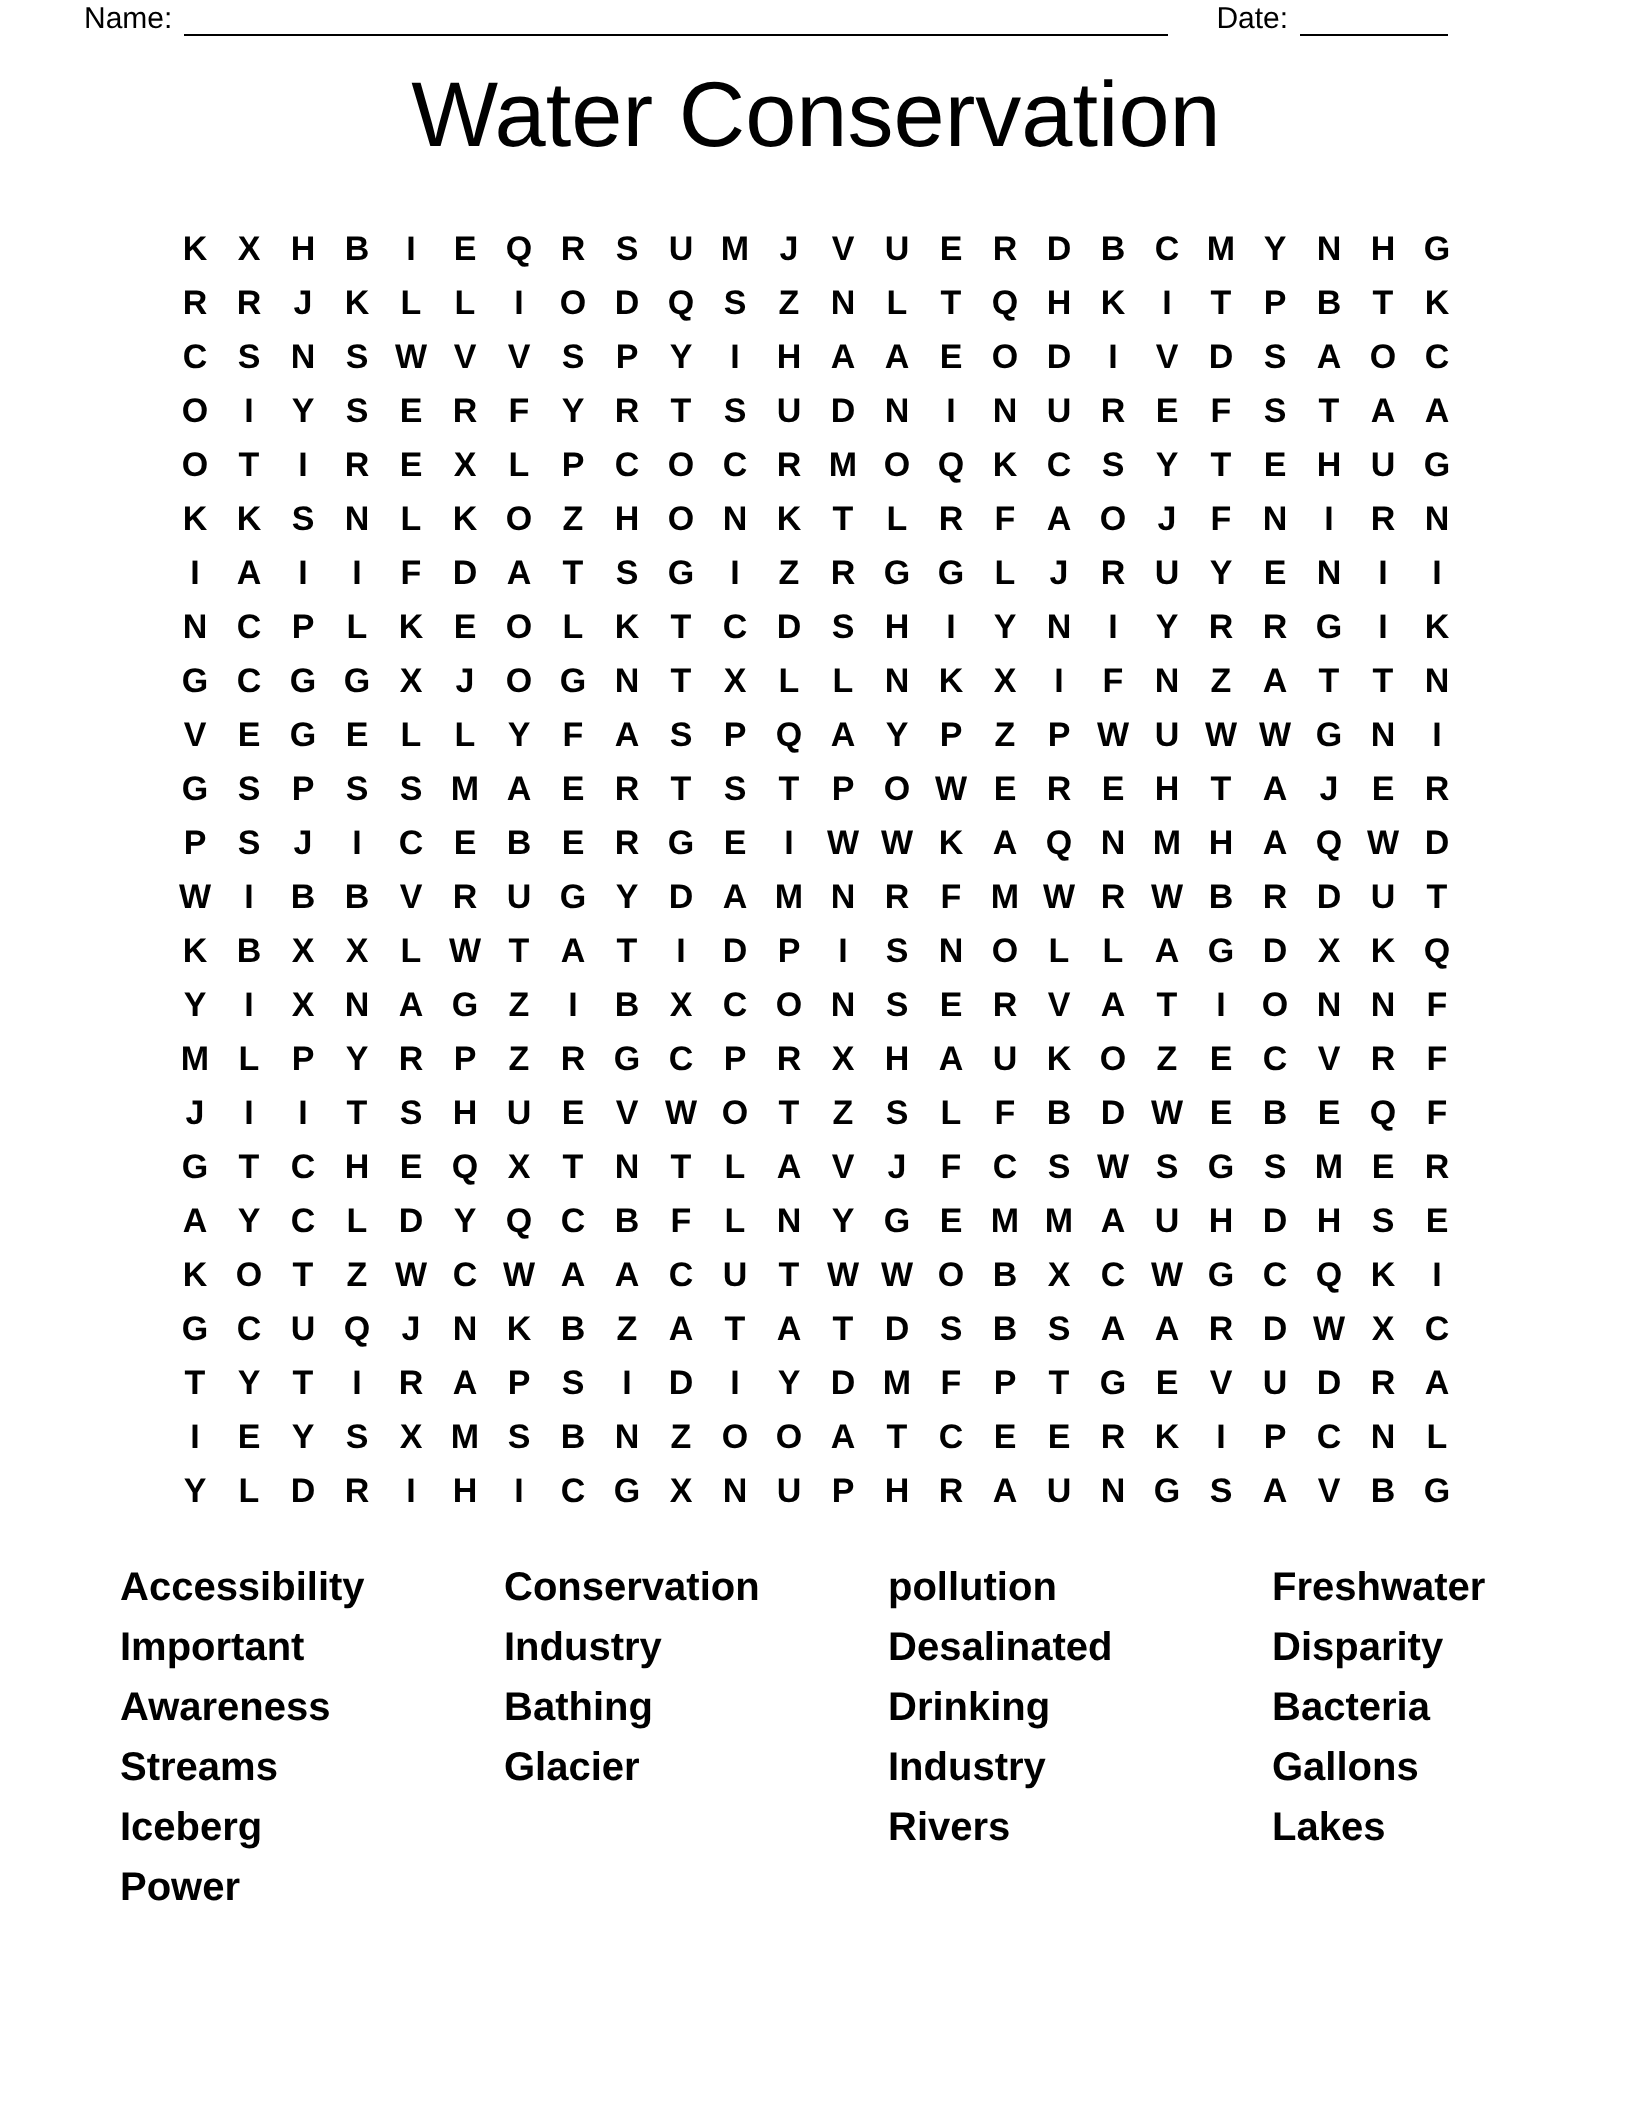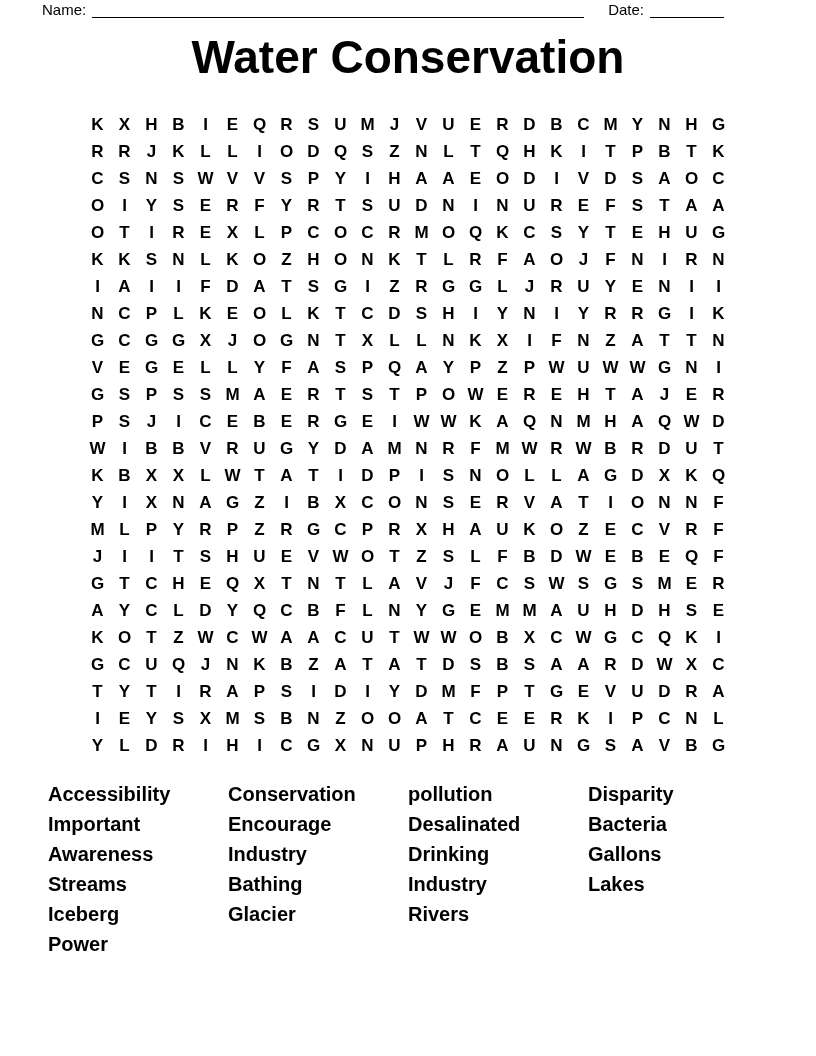--- a/index.html
+++ b/index.html
@@ -41,21 +41,21 @@
 
   
   .title {
     position: absolute;
     top: 30px;
     left: 0;
     width: 816px;
     margin: 0;
     text-align: center;
     font-size: 46px;
-    font-weight: 700;
+    font-weight: 400;
     letter-spacing: 0px;
   }
 
   
   .grid {
     position: absolute;
     top: 111px;
     left: 84px;
     width: 648px;
   }
@@ -74,20 +74,21 @@
 
   
   .words {
     position: absolute;
     top: 779px;
     left: 48px;
     display: flex;
   }
   .word-col {
     width: 180px;
+    margin-left: 12px;
   }
   .word {
     font-size: 20px;
     font-weight: 600;
     line-height: 30px;
     white-space: nowrap;
   }
 </style>
 </head>
 <body>
@@ -734,33 +735,33 @@
       <div class="word-col">
         <div class="word">Accessibility</div>
         <div class="word">Important</div>
         <div class="word">Awareness</div>
         <div class="word">Streams</div>
         <div class="word">Iceberg</div>
         <div class="word">Power</div>
       </div>
       <div class="word-col">
         <div class="word">Conservation</div>
-        <div class="word">Encourage</div>
         <div class="word">Industry</div>
         <div class="word">Bathing</div>
         <div class="word">Glacier</div>
       </div>
       <div class="word-col">
         <div class="word">pollution</div>
         <div class="word">Desalinated</div>
         <div class="word">Drinking</div>
         <div class="word">Industry</div>
         <div class="word">Rivers</div>
       </div>
       <div class="word-col">
+        <div class="word">Freshwater</div>
         <div class="word">Disparity</div>
         <div class="word">Bacteria</div>
         <div class="word">Gallons</div>
         <div class="word">Lakes</div>
       </div>
     </div>
 
 </div>
 
 </body></html>

